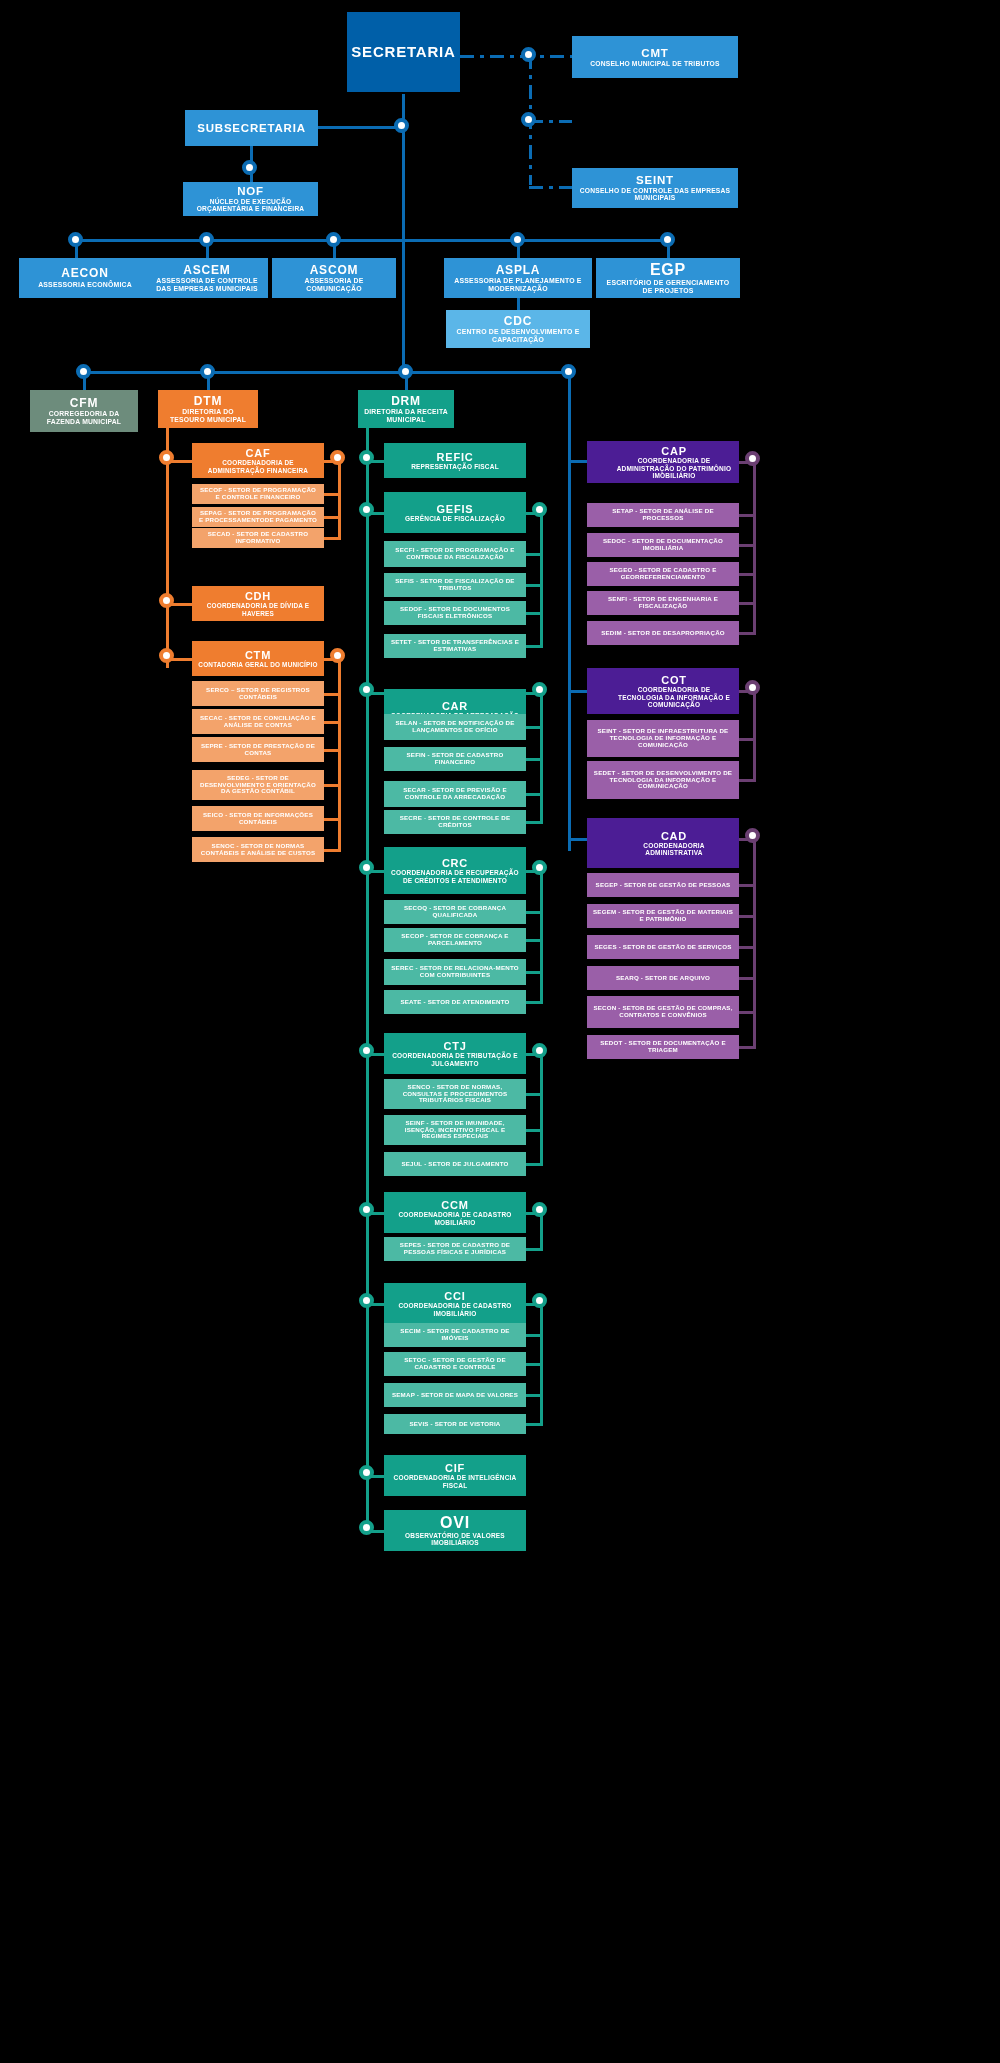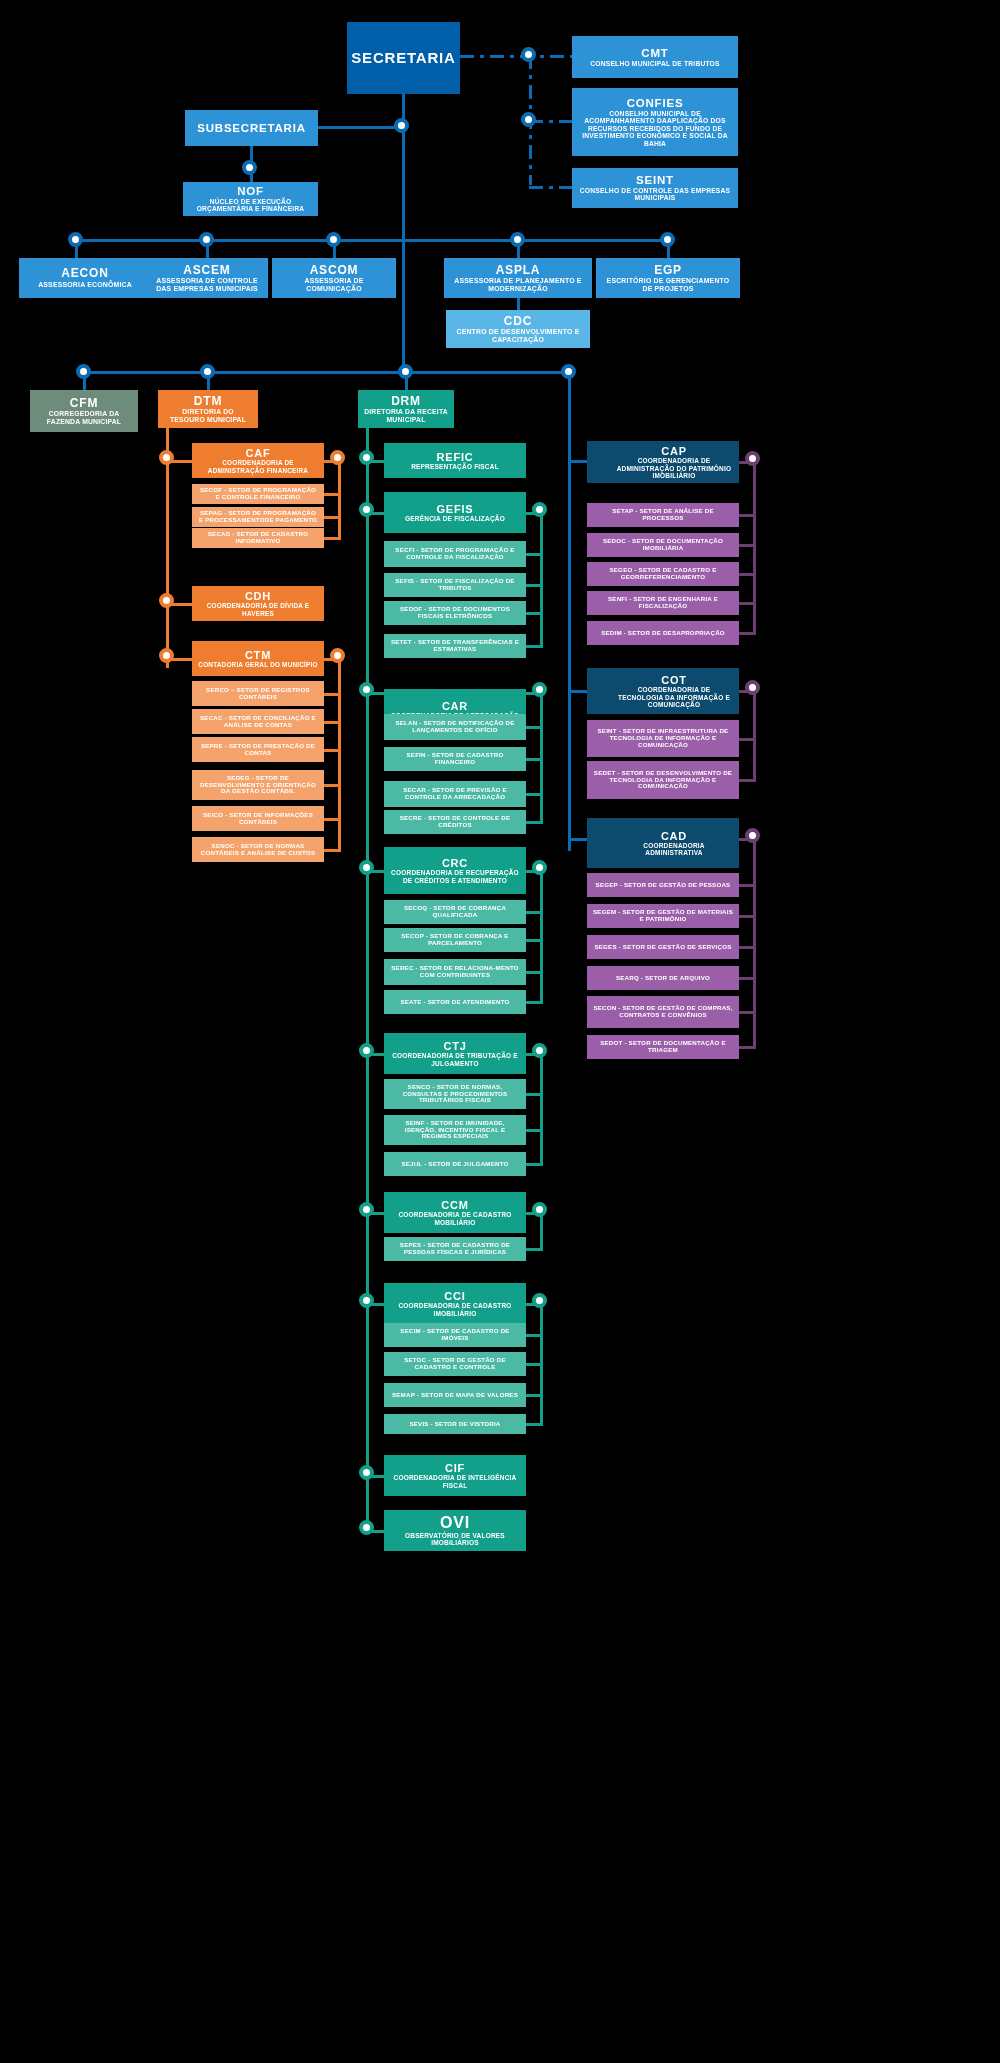--- a/index.html
+++ b/index.html
@@ -43,21 +43,21 @@
   .c-council    { background: #2e93d6; }
   .c-assess     { background: #2e93d6; }
   .c-cdc        { background: #5bb6e8; }
   .c-cfm        { background: #6d8c7c; }
   .c-dtm        { background: #ef7d2f; }
   .c-coord-o    { background: #ef7d2f; }
   .c-sub-o      { background: #f3a36b; }
   .c-drm        { background: #13a08a; }
   .c-coord-t    { background: #13a08a; }
   .c-sub-t      { background: #4cb9a4; }
-  .c-coord-p    { background: #0c4a6e; padding-left: 28px; }
+  .c-coord-p    { background: #4c1d95; padding-left: 28px; }
   .c-sub-p      { background: #9a5fa8; }
 
   
   .ln {
     position: absolute;
     z-index: 2;
   }
   .ln-v { width: 3px; }
   .ln-h { height: 3px; }
   .blue   { background: #0b6cb3; }
@@ -117,36 +117,32 @@
   <div class="ln ln-v blue" style="left:83px;top:371px;height:20px;"></div>
   <div class="ln ln-v blue" style="left:207px;top:371px;height:20px;"></div>
   <div class="ln ln-v blue" style="left:405px;top:371px;height:20px;"></div>
   <div class="ln ln-v blue" style="left:568px;top:371px;height:480px;"></div>
 
   <div class="dashdot-h" style="left:460px;top:55px;width:112px;"></div>
   <div class="dashdot-v" style="left:529px;top:55px;height:130px;"></div>
   <div class="dashdot-h" style="left:529px;top:120px;width:43px;"></div>
   <div class="dashdot-h" style="left:529px;top:186px;width:43px;"></div>
 
-  <div class="box c-secretaria" style="left:347px;top:22px;width:113px;height:72px;">
+  <div class="box c-secretaria" style="left:347px;top:12px;width:113px;height:80px;">
     <span class="acr" style="font-size:15px;">SECRETARIA</span>
   </div>
 
   <div class="dot blue-d" style="left:521px;top:47px;"></div>
   <div class="dot blue-d" style="left:521px;top:112px;"></div>
   <div class="dot blue-d" style="left:394px;top:118px;"></div>
   <div class="dot blue-d" style="left:242px;top:160px;"></div>
 
   <div class="box c-council" style="left:572px;top:36px;width:166px;height:42px;">
     <span class="acr" style="font-size:11.5px;">CMT</span>
     <span class="desc" style="font-size:6.7px;">CONSELHO MUNICIPAL DE TRIBUTOS</span>
-  </div>
-  <div class="box c-council" style="left:572px;top:88px;width:166px;height:68px;">
-    <span class="acr" style="font-size:11.5px;">CONFIES</span>
-    <span class="desc" style="font-size:6.7px;">CONSELHO MUNICIPAL DE ACOMPANHAMENTO DAAPLICAÇÃO DOS RECURSOS RECEBIDOS DO FUNDO DE INVESTIMENTO ECONÔMICO  E SOCIAL DA BAHIA</span>
   </div>
   <div class="box c-council" style="left:572px;top:168px;width:166px;height:40px;">
     <span class="acr" style="font-size:11.5px;">SEINT</span>
     <span class="desc" style="font-size:6.7px;">CONSELHO DE CONTROLE DAS EMPRESAS MUNICIPAIS</span>
   </div>
 
   <div class="box c-subsec" style="left:185px;top:110px;width:133px;height:36px;">
     <span class="acr" style="font-size:11.5px;">SUBSECRETARIA</span>
   </div>
   <div class="box c-nof" style="left:183px;top:182px;width:135px;height:34px;">
@@ -170,21 +166,21 @@
   </div>
   <div class="box c-assess" style="left:272px;top:258px;width:124px;height:40px;">
     <span class="acr" style="font-size:12px;">ASCOM</span>
     <span class="desc" style="font-size:6.9px;">ASSESSORIA DE COMUNICAÇÃO</span>
   </div>
   <div class="box c-assess" style="left:444px;top:258px;width:148px;height:40px;">
     <span class="acr" style="font-size:12px;">ASPLA</span>
     <span class="desc" style="font-size:6.9px;">ASSESSORIA DE PLANEJAMENTO E MODERNIZAÇÃO</span>
   </div>
   <div class="box c-assess" style="left:596px;top:258px;width:144px;height:40px;">
-    <span class="acr" style="font-size:12px;">EGP</span>
+    <span class="acr" style="font-size:16px;">EGP</span>
     <span class="desc" style="font-size:6.9px;">ESCRITÓRIO DE GERENCIAMENTO DE PROJETOS</span>
   </div>
   <div class="box c-cdc" style="left:446px;top:310px;width:144px;height:38px;">
     <span class="acr" style="font-size:12px;">CDC</span>
     <span class="desc" style="font-size:6.9px;">CENTRO DE DESENVOLVIMENTO E CAPACITAÇÃO</span>
   </div>
 
   <div class="dot blue-d" style="left:76px;top:364px;"></div>
   <div class="dot blue-d" style="left:200px;top:364px;"></div>
   <div class="dot blue-d" style="left:398px;top:364px;"></div>

